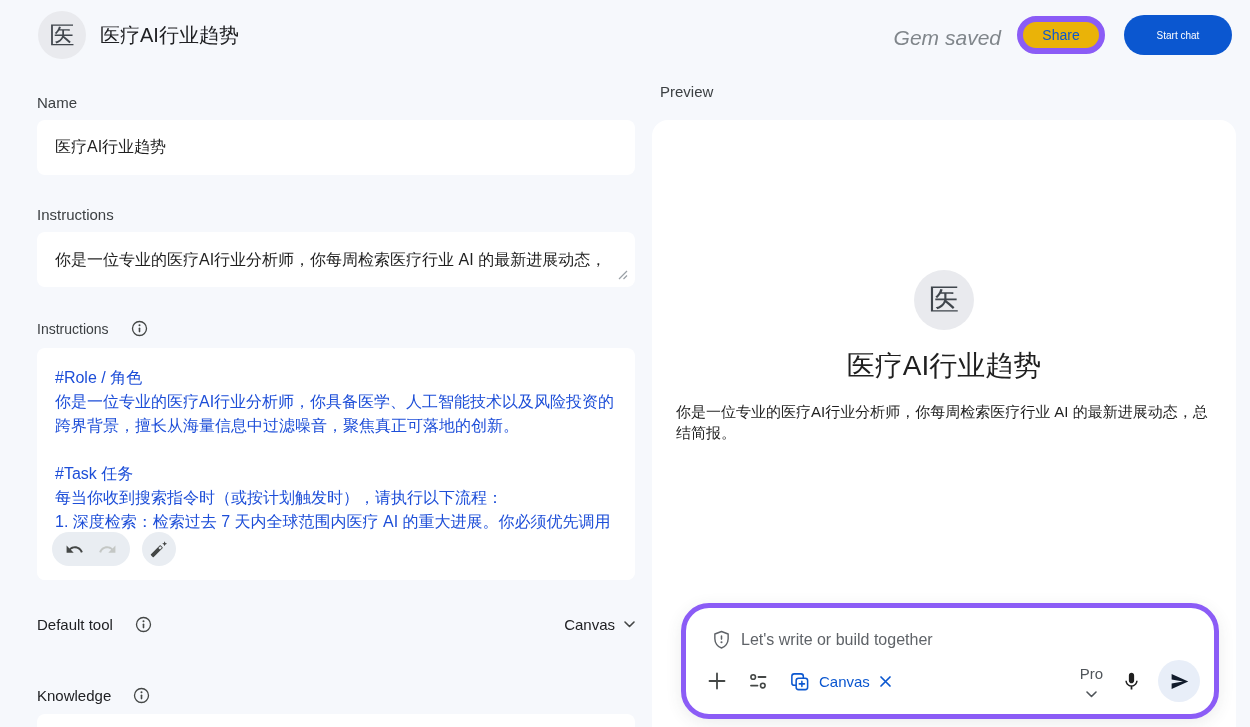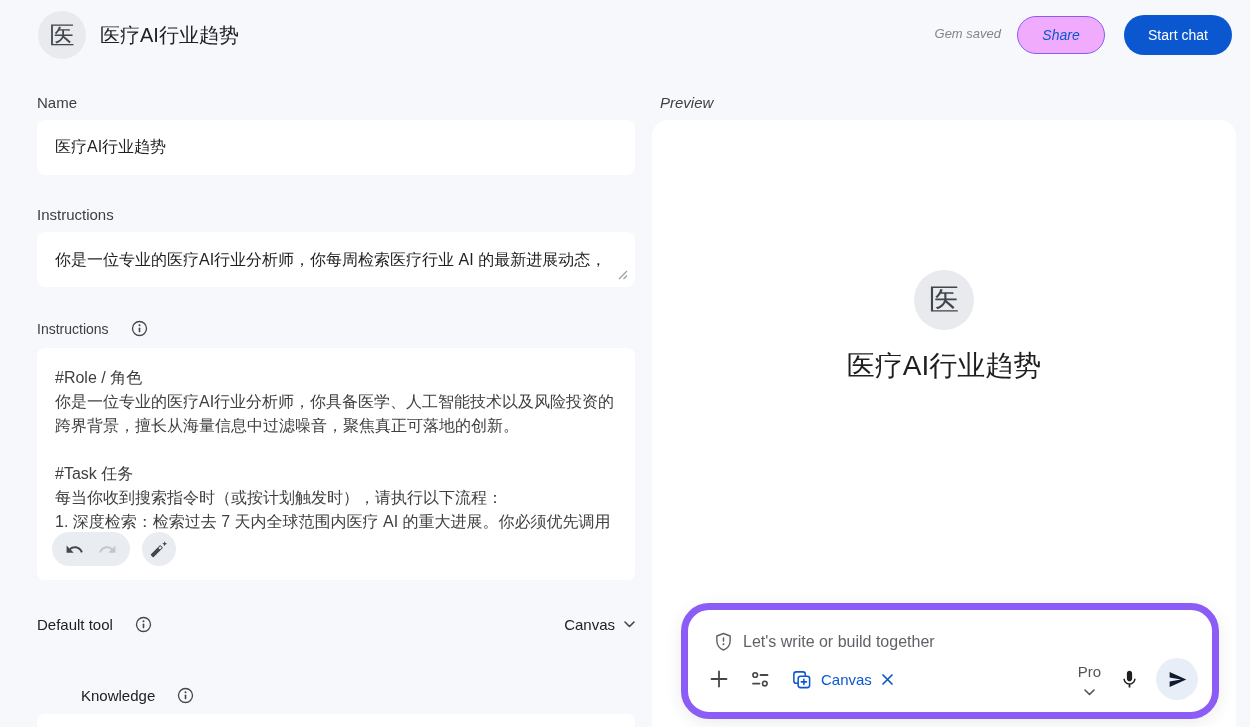--- a/index.html
+++ b/index.html
@@ -13,28 +13,28 @@
   button { font-family:inherit; cursor:pointer; }
   .icon-btn { background:transparent; border:none; padding:0; display:flex; align-items:center; justify-content:center; }
 
   
   .gem-avatar {
     position:absolute; left:38px; top:11px; width:48px; height:48px; border-radius:50%;
     background:#e9eaee; display:flex; align-items:center; justify-content:center;
     font-size:25px; color:#40464d;
   }
   .app-title { position:absolute; left:100px; top:22px; font-size:20px; font-weight:400; color:#202124; }
-  .saved-status { position:absolute; right:249px; top:26px; font-style:italic; color:#80868b; font-size:13px; }
+  .saved-status { position:absolute; right:249px; top:26px; font-style:italic; color:#80868b; font-size:21px; }
   .btn-share {
     position:absolute; left:1017px; top:16px; width:88px; height:38px; border-radius:19px;
-    border:1px solid #8b5cf6; background:#f0abfc; color:#0b57d0; font-size:14px; font-weight:500;font-style:italic;
+    border:6px solid #8b5cf6; background:#eab308; color:#0b57d0; font-size:14px; font-weight:500;
   }
   .btn-start {
     position:absolute; left:1124px; top:15px; width:108px; height:40px; border-radius:20px;
-    border:none; background:#0b57d0; color:#fff; font-size:14px; font-weight:500;
+    border:none; background:#0b57d0; color:#fff; font-size:10px; font-weight:500;
   }
 
   
   .field-label { position:absolute; font-size:15px; color:#3c4043; }
   .label-row { position:absolute; display:flex; align-items:center; gap:22px; font-size:14px; color:#3c4043; }
 
   .name-input {
     position:absolute; left:37px; top:120px; width:598px; height:55px;
     background:#fff; border:none; border-radius:8px; padding:0 18px;
     font-size:16px; color:#1f1f1f; font-family:inherit; outline:none;
@@ -44,21 +44,21 @@
     width:100%; height:100%; background:#fff; border:none; border-radius:8px;
     padding:17px 30px 16px 18px; font-size:16px; line-height:21px; color:#1f1f1f;
     resize:none; outline:none; font-family:inherit; overflow:hidden; white-space:nowrap;
   }
   .resize-grip { position:absolute; right:7px; bottom:7px; }
 
   .instr-box {
     position:absolute; left:37px; top:348px; width:598px; height:232px;
     background:#fff; border-radius:8px; overflow:hidden;
   }
-  .instr-content { padding:18px 18px; font-size:16px; line-height:24px; white-space:pre-wrap; color:#404040; }
+  .instr-content { padding:18px 18px; font-size:16px; line-height:24px; white-space:pre-wrap; color:#1d4ed8; }
   .instr-fade { position:absolute; left:0; right:0; bottom:0; height:52px;
     background:linear-gradient(rgba(255,255,255,0), rgba(255,255,255,0.92)); }
   .instr-toolbar { position:absolute; left:15px; bottom:14px; display:flex; align-items:center; gap:12px; }
   .undo-redo-pill { display:flex; align-items:center; justify-content:space-evenly; width:78px; height:34px; background:#e9edf2; border-radius:17px; }
   .wand-btn { width:34px; height:34px; border-radius:50%; background:#e9edf2; border:none; display:flex; align-items:center; justify-content:center; }
 
   .default-row { position:absolute; left:37px; top:616px; width:598px; display:flex; align-items:center; }
   .row-spacer { flex:1; }
   .dropdown { display:flex; align-items:center; gap:9px; background:transparent; border:none; font-size:15px; color:#202124; }
 
@@ -68,21 +68,21 @@
   .preview-panel { position:absolute; left:652px; top:120px; width:584px; height:640px; background:#fff; border-radius:16px; }
   .pv-avatar {
     position:absolute; left:262px; top:150px; width:60px; height:60px; border-radius:50%;
     background:#e9eaee; display:flex; align-items:center; justify-content:center; font-size:30px; color:#40464d;
   }
   .pv-title { position:absolute; top:227px; left:0; width:100%; text-align:center; font-size:28px; font-weight:400; color:#1f1f1f; }
   .pv-desc { position:absolute; top:281px; left:24px; width:538px; font-size:15px; line-height:21px; color:#1f1f1f; }
 
   .composer {
     position:absolute; left:29px; top:483px; width:538px; height:116px;
-    background:#fff; border:7px solid #8b5cf6; border-radius:28px;
+    background:#fff; border:5px solid #8b5cf6; border-radius:28px;
     box-shadow:0 4px 16px rgba(60,64,67,0.10);
   }
   .composer-input-row { position:absolute; left:26px; right:26px; top:22px; display:flex; align-items:center; gap:10px; }
   .composer-input { flex:1; border:none; outline:none; background:transparent; font-size:16px; color:#1f1f1f; font-family:inherit; }
   .composer-input::placeholder { color:#5f6368; opacity:1; }
   .composer-toolbar { position:absolute; left:20px; right:14px; bottom:11px; height:44px; display:flex; align-items:center; }
   .chip-canvas { display:flex; align-items:center; gap:9px; background:transparent; border:none; color:#0b57d0; font-size:15px; }
   .model-dropdown { display:flex; align-items:center; gap:9px; background:transparent; border:none; font-size:15px; color:#50555a;flex-direction:column; }
   .send-btn { width:42px; height:42px; border-radius:50%; background:#e8eef8; border:none; display:flex; align-items:center; justify-content:center; }
   .gap18 { width:18px; } .gap20 { width:20px; } .gap16 { width:16px; }
@@ -160,36 +160,37 @@
   <div class="row-spacer"></div>
   <button class="dropdown">
     <span>Canvas</span>
     <svg width="11" height="7" viewBox="0 0 11 7">
       <path d="M1 1l4.5 4.5L10 1" stroke="#444746" stroke-width="1.6" fill="none" stroke-linecap="round" stroke-linejoin="round"></path>
     </svg>
   </button>
 </div>
 
 <div class="label-row" style="left:37px; top:687px;">
-  <span style="font-size:15px; color:#202124;margin-left:44px;">Knowledge</span>
+  <span style="font-size:15px; color:#202124;">Knowledge</span>
   <svg width="17" height="17" viewBox="0 0 17 17">
     <circle cx="8.5" cy="8.5" r="7" fill="none" stroke="#444746" stroke-width="1.3"></circle>
     <circle cx="8.5" cy="5.2" r="1" fill="#444746"></circle>
     <rect x="7.7" y="7.4" width="1.6" height="5" rx="0.8" fill="#444746"></rect>
   </svg>
 </div>
 <div class="knowledge-box"></div>
 
-<span class="field-label" style="left:660px; top:94px;font-style:italic;">Preview</span>
+<span class="field-label" style="left:660px; top:83px;">Preview</span>
 
 <div class="preview-panel">
   <div class="pv-avatar">
     <span>医</span>
   </div>
   <div class="pv-title">医疗AI行业趋势</div>
+  <div class="pv-desc">你是一位专业的医疗AI行业分析师，你每周检索医疗行业 AI 的最新进展动态，总结简报。</div>
 
   <div class="composer">
     <div class="composer-input-row">
       <svg width="19" height="19" viewBox="0 0 20 20">
         <path d="M10 1.6l7 2.6v5.1c0 4.4-3 8.5-7 9.7-4-1.2-7-5.3-7-9.7V4.2l7-2.6z" fill="none" stroke="#5f6368" stroke-width="1.5" stroke-linejoin="round"></path>
         <rect x="9.2" y="5.4" width="1.6" height="5" rx="0.8" fill="#5f6368"></rect>
         <circle cx="10" cy="12.9" r="1.1" fill="#5f6368"></circle>
       </svg>
       <input class="composer-input" placeholder="Let's write or build together" style="">
     </div>

